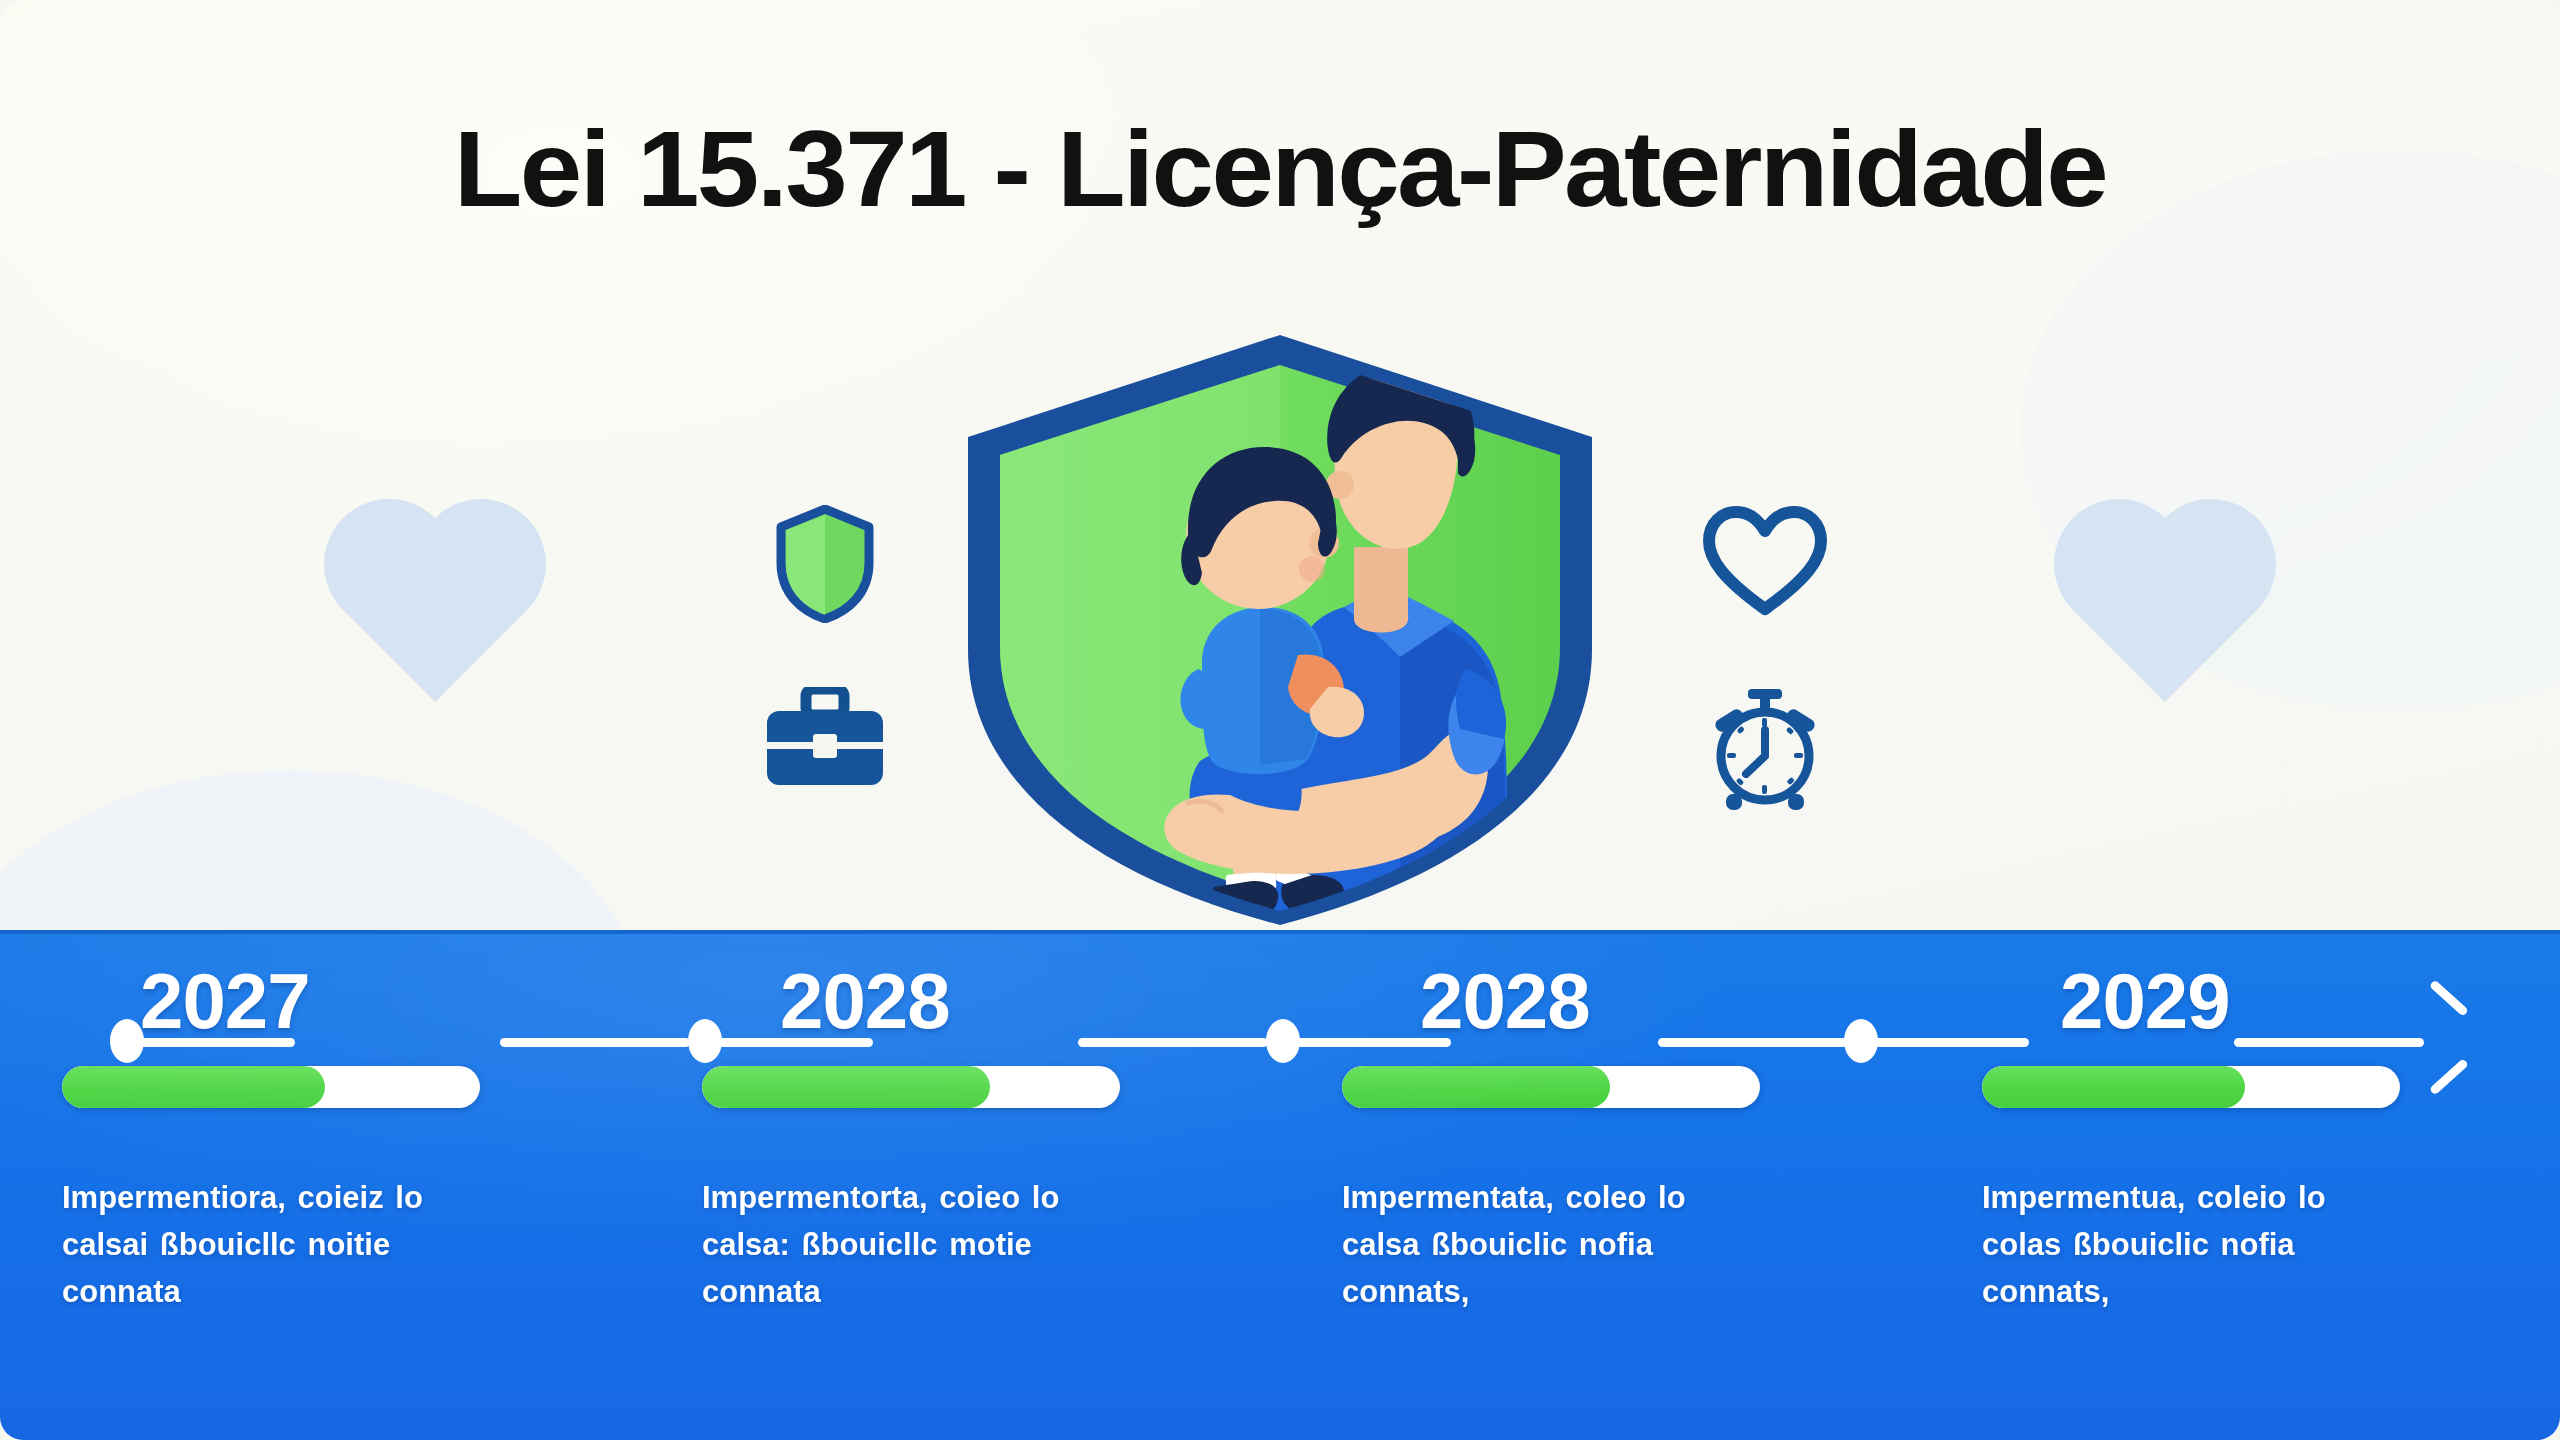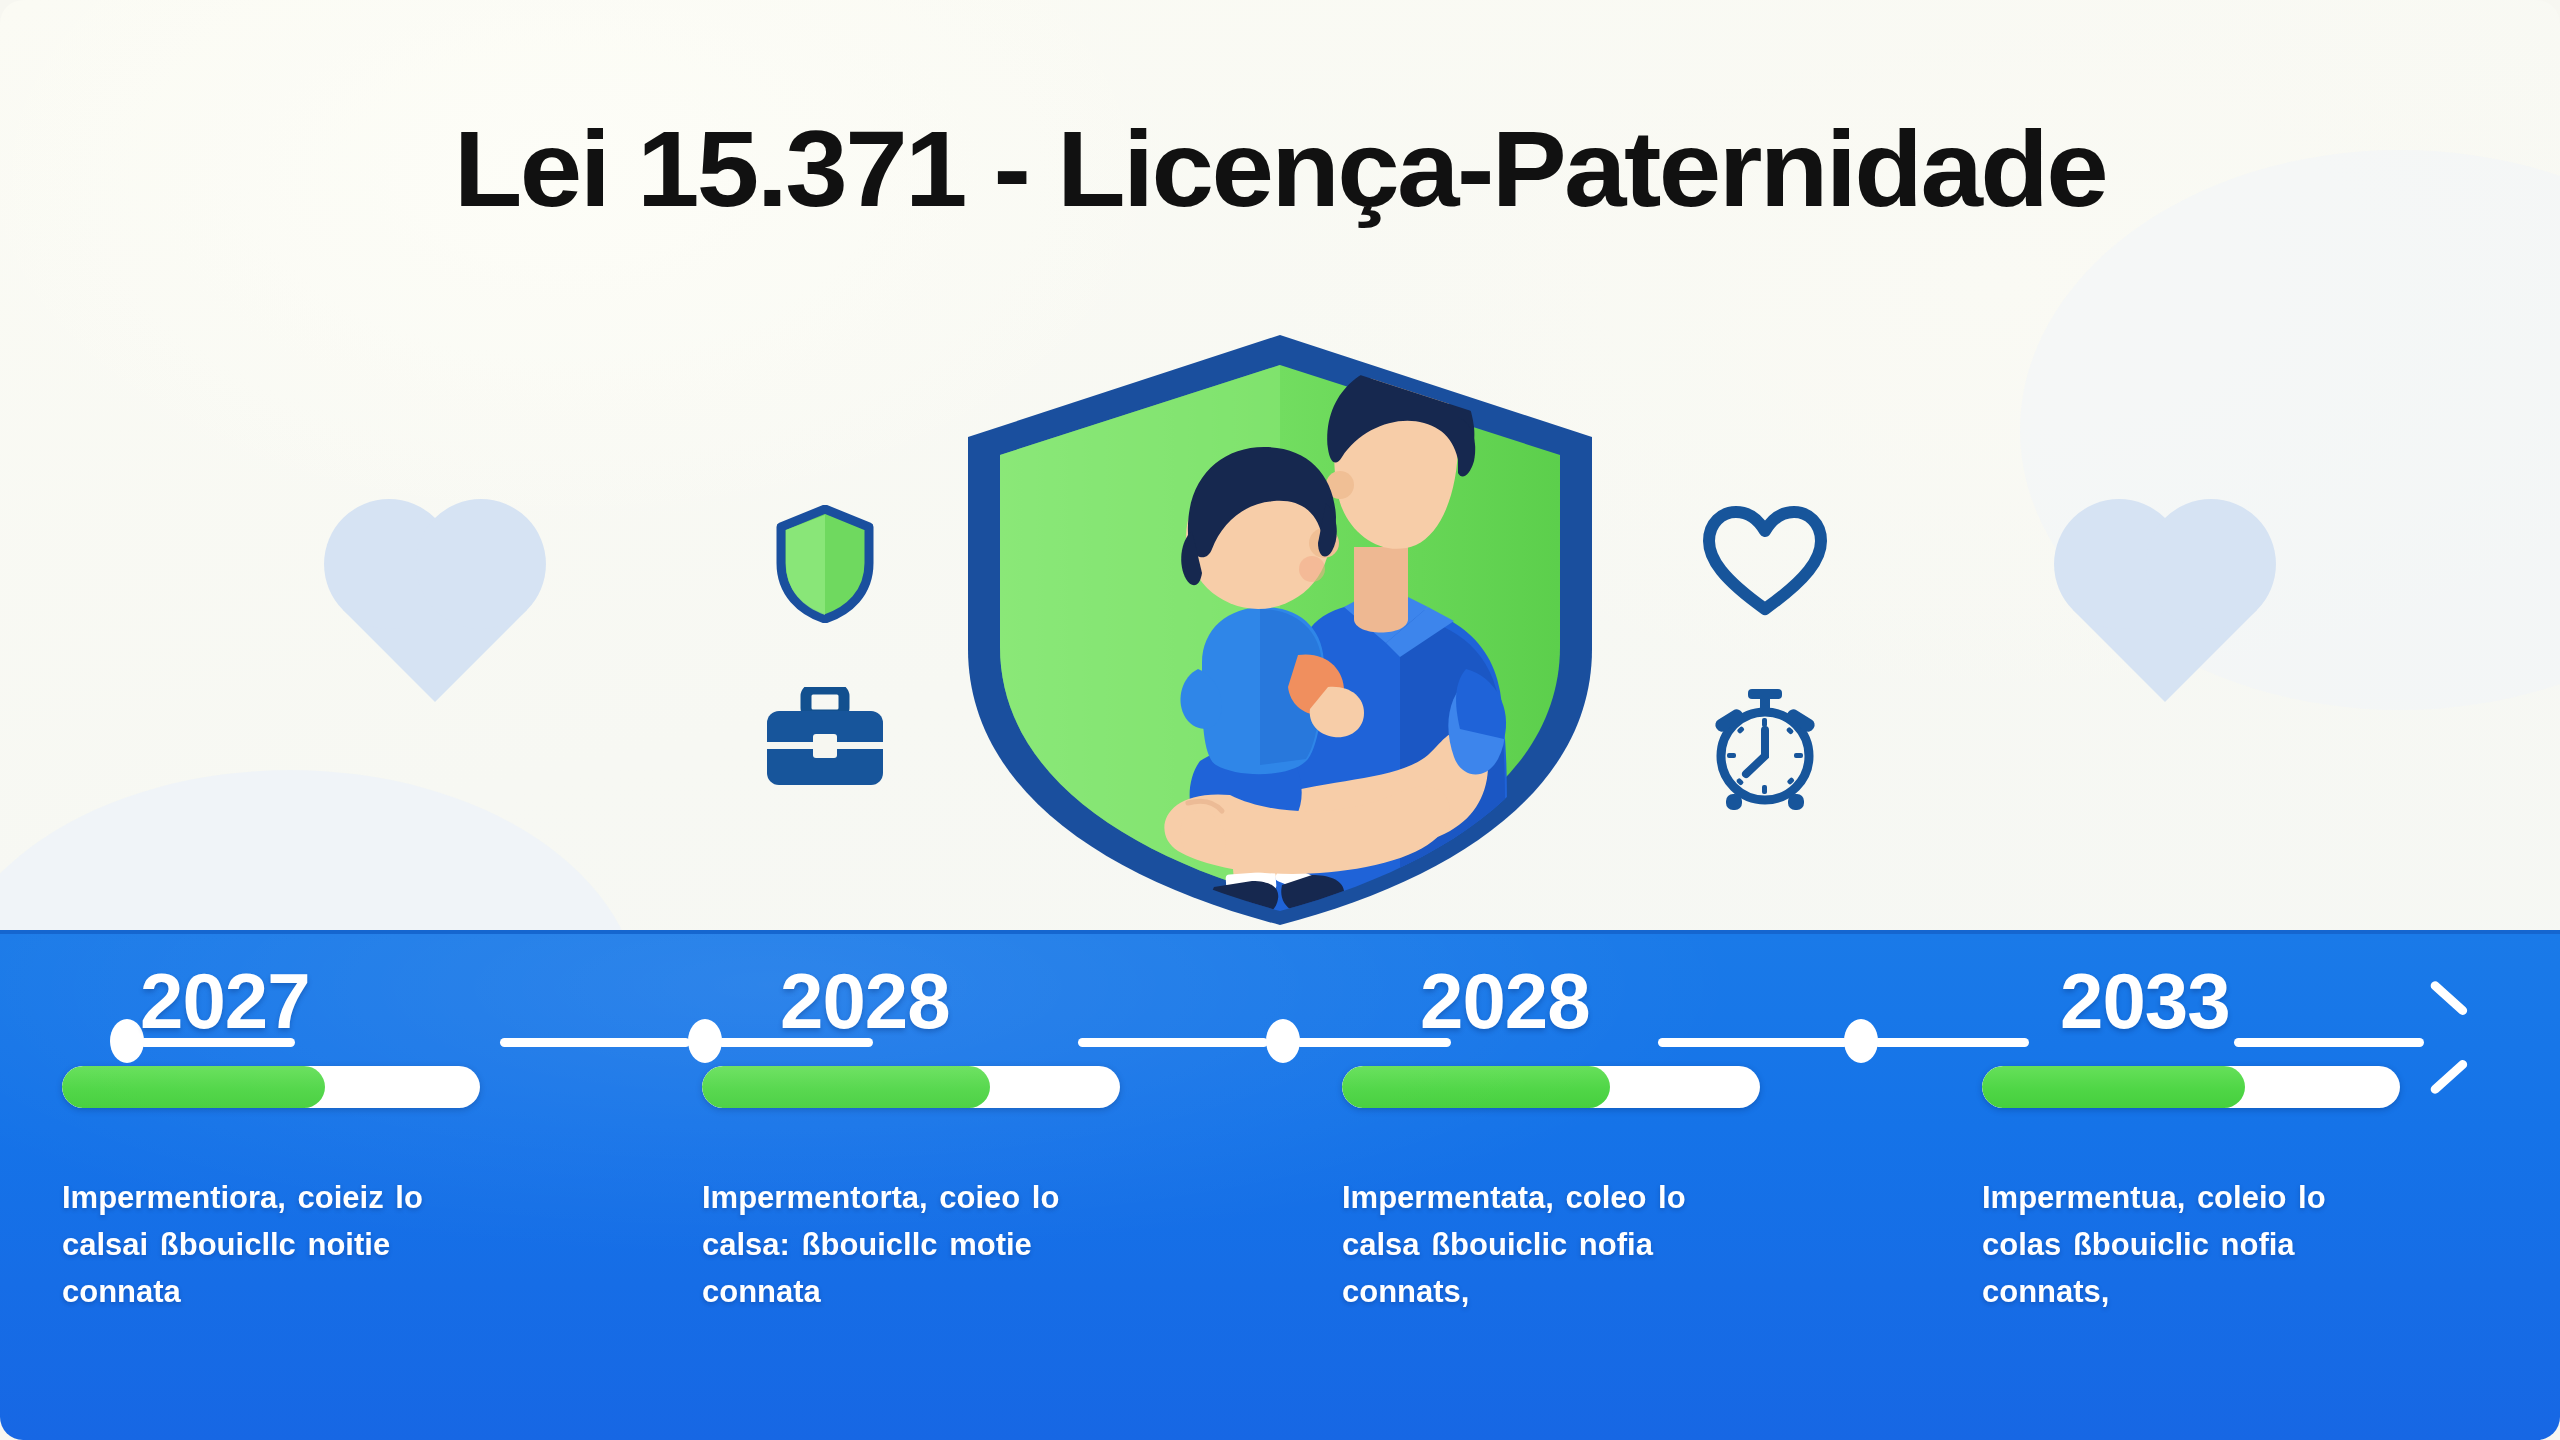--- a/index.html
+++ b/index.html
@@ -379,21 +379,21 @@
 
       <div class="tl-col">
         <div class="tl-year">2028</div>
         <div class="tl-bar">
           <div class="tl-bar-fill" id="fill2" style="width: 64%;"></div>
         </div>
         <div class="tl-caption">Impermentata, coleo lo calsa  ßbouiclic nofia connats,</div>
       </div>
 
       <div class="tl-col">
-        <div class="tl-year">2033</div>
+        <div class="tl-year">2029</div>
         <div class="tl-bar">
           <div class="tl-bar-fill" id="fill3" style="width: 63%;"></div>
         </div>
         <div class="tl-caption">Impermentua, coleio lo colas  ßbouiclic nofia connats,</div>
       </div>
 
     </div>
   </div>
 </div>
 

